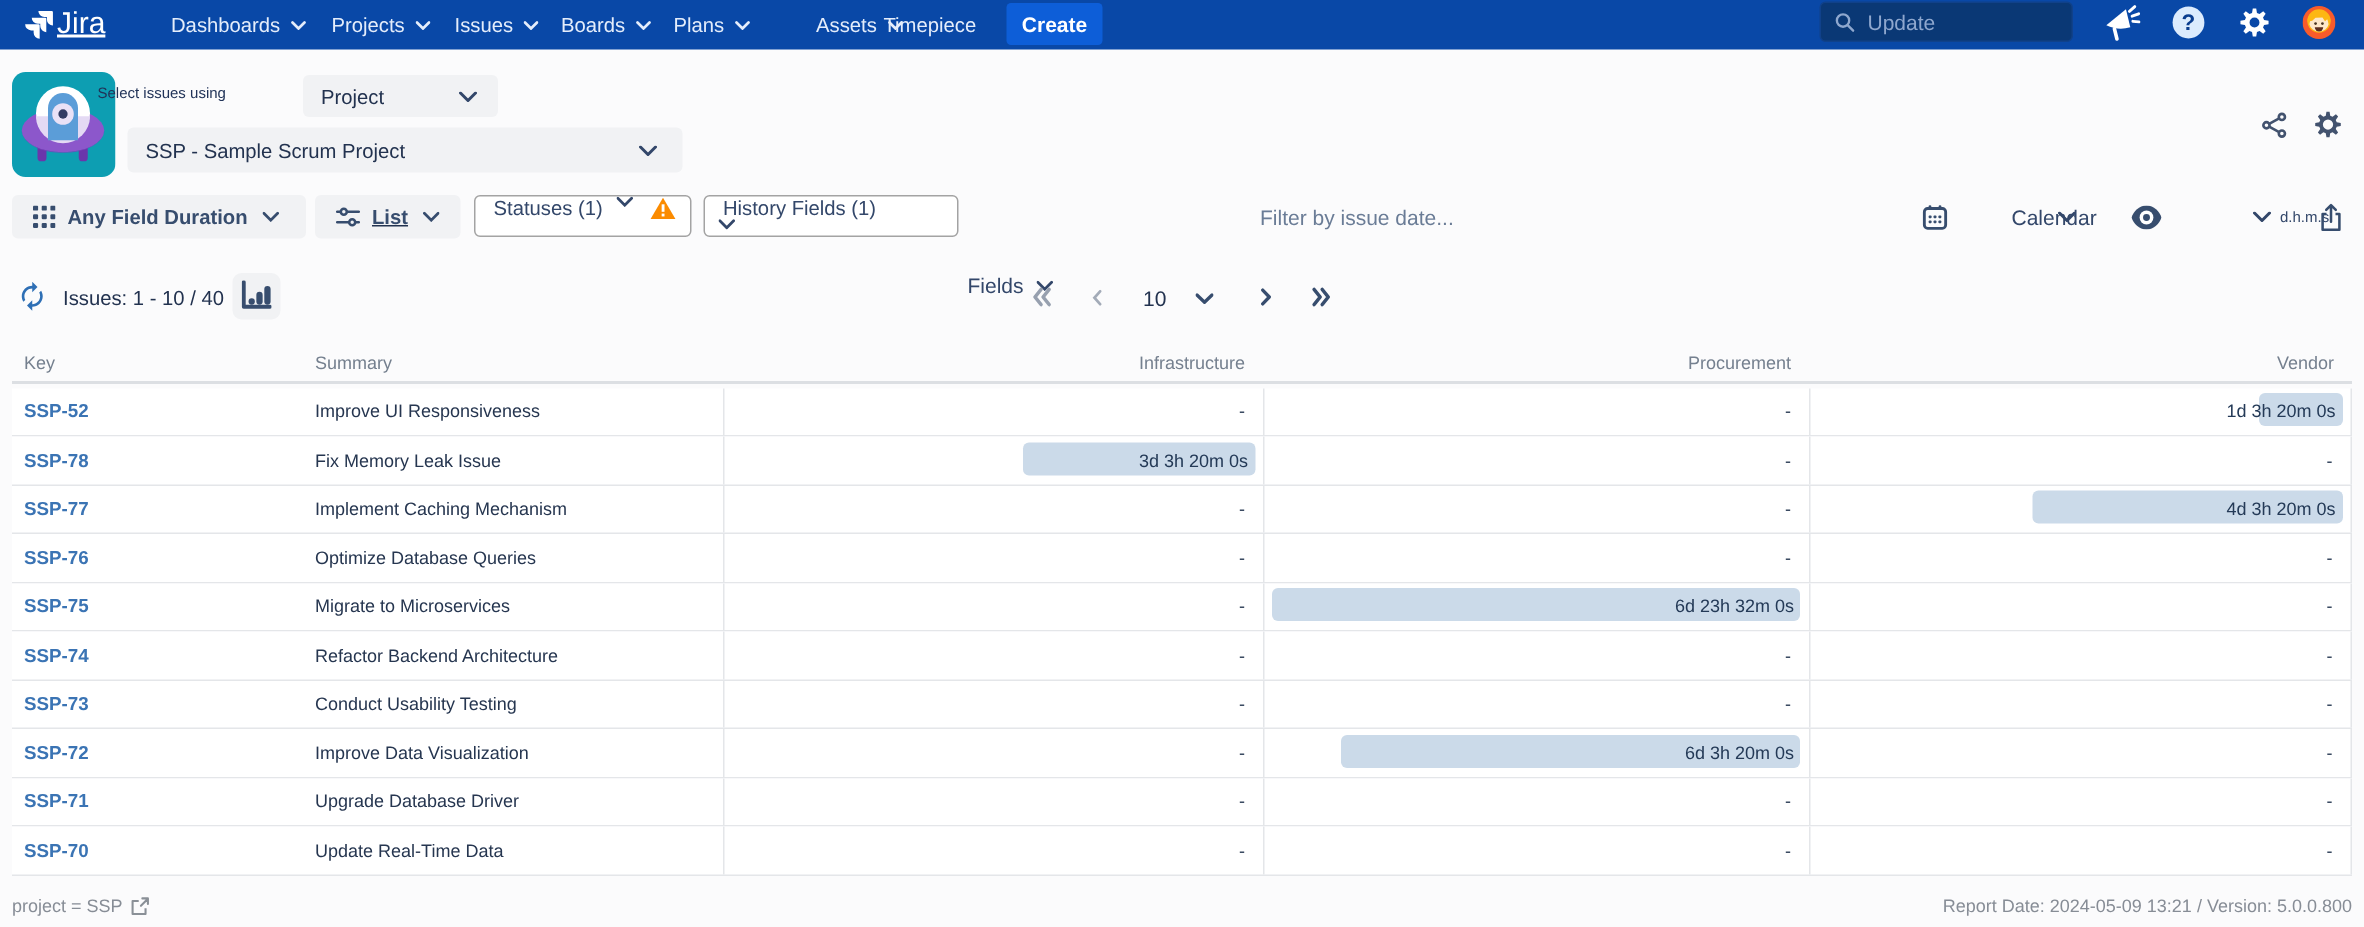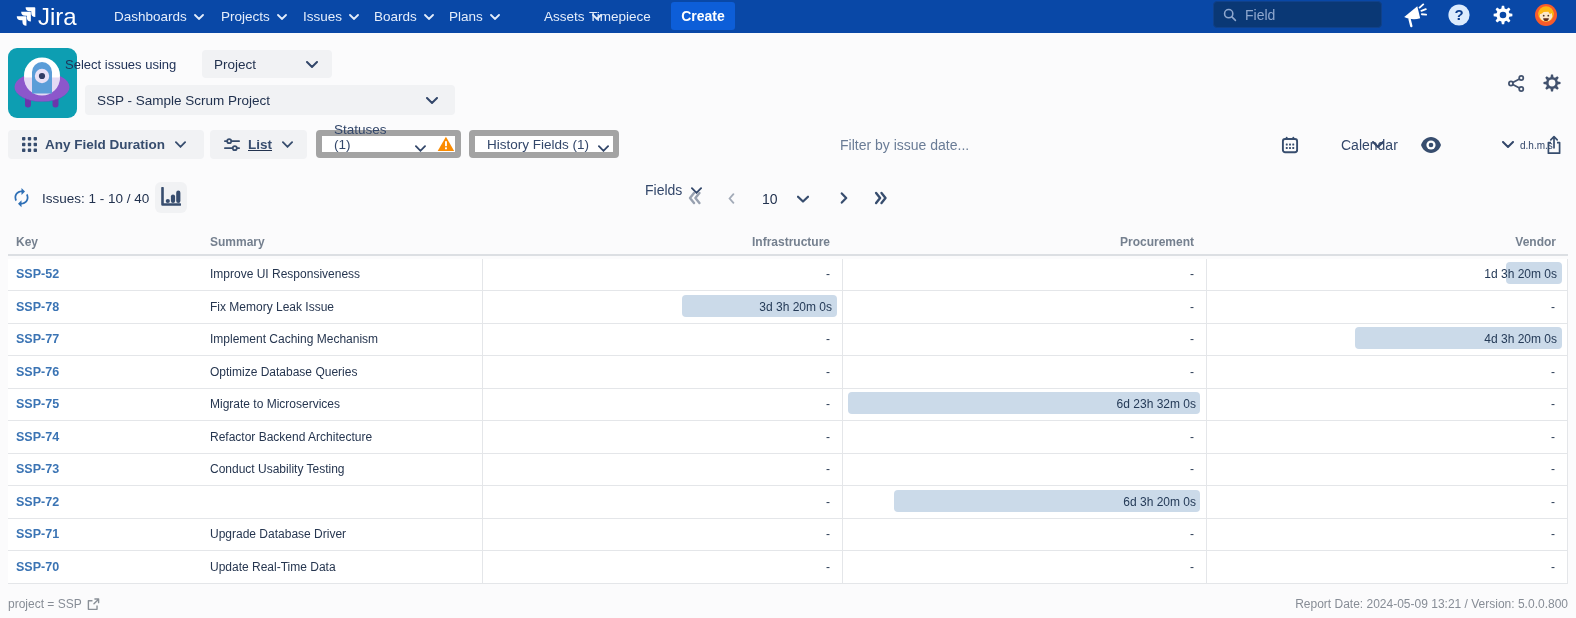--- a/index.html
+++ b/index.html
@@ -9,26 +9,26 @@
 
 
 #nav { position:absolute; left:0; top:0; width:1576px; height:33px; background:#0948a7; }
 .navitem { position:absolute; top:0; height:33px; display:flex; align-items:center; color:#e4edfb; font-size:13.5px; }
 .navitem .chev { margin-left:7px; }
 #createbtn { position:absolute; left:671px; top:2px; width:64px; height:28px; background:#0d5ed8; border-radius:3px; color:#fff; font-size:14px; font-weight:bold; display:flex; align-items:center; justify-content:center; }
 #searchbox { position:absolute; left:1213px; top:1px; width:169px; height:27px; background:#0a3875; border:1px solid #10418a; border-radius:4px; display:flex; align-items:center; color:#8ea7ce; font-size:14px; }
 
 
 #avatar { position:absolute; left:8px; top:48px; }
-#sel-label { position:absolute; left:65px; top:57px; font-size:13px; color:#213358; }
+#sel-label { position:absolute; left:65px; top:57px; font-size:10px; color:#213358; }
 .chip { position:absolute; background:#f1f2f4; border-radius:4px; display:flex; align-items:center; color:#22324f; font-size:13.5px; }
-.wbtn { position:absolute; background:#fff; border:6px solid #a3a3a3; border-radius:4px; display:flex; align-items:flex-end; color:#33476a; font-size:13.5px; }
-
-
-#thead { position:absolute; left:8px; top:228px; width:1560px; height:28px; border-bottom:2px solid #dcdfe3; color:#75808f; font-size:12px; font-weight:bold; }
+.wbtn { position:absolute; background:#fff; border:1px solid #a3a3a3; border-radius:4px; display:flex; align-items:flex-start; color:#33476a; font-size:13.5px; }
+
+
+#thead { position:absolute; left:8px; top:228px; width:1560px; height:28px; border-bottom:2px solid #dcdfe3; color:#75808f; font-size:12px; font-weight:normal; }
 .hcell { position:absolute; top:7px; }
 #tbody { position:absolute; left:8px; top:258.5px; width:1560px; }
 .row { position:relative; width:1560px; height:32.5px; border-bottom:1px solid #e4e6e9; background:#fff; }
 .key { position:absolute; left:8px; top:0; height:100%; display:flex; align-items:center; font-size:12.5px; font-weight:bold; color:#3b74b4; }
 .sum { position:absolute; left:202px; top:0; height:100%; display:flex; align-items:center; font-size:12px; color:#263650; }
 .c3 { position:absolute; left:474px; top:0; width:360px; height:100%; border-left:1px solid #e4e6e9; }
 .c4 { position:absolute; left:834px; top:0; width:364px; height:100%; border-left:1px solid #e4e6e9; }
 .c5 { position:absolute; left:1198px; top:0; width:362px; height:100%; border-left:1px solid #e4e6e9; border-right:1px solid #e4e6e9; }
 .dash { position:absolute; right:12px; top:0; height:100%; display:flex; align-items:center; font-size:12px; color:#2b3c55; }
 .bar { position:absolute; top:3.5px; height:22px; background:#cbdae9; border-radius:4px; }
@@ -40,21 +40,21 @@
 </style>
 </head>
 <body>
 
 <div id="nav">
   <svg class="abs" style="left:16px; top:5px;" width="20" height="22" viewBox="0 0 24 24" fill="#fff">
     <path d="M22.2 1.6H11.5a4.84 4.84 0 0 0 4.84 4.84h1.97v1.9a4.83 4.83 0 0 0 4.83 4.83V2.54a.94.94 0 0 0-.94-.94Z"></path>
     <path d="M16.9 6.93H6.2a4.84 4.84 0 0 0 4.84 4.84H13v1.9a4.83 4.83 0 0 0 4.83 4.83V7.87a.94.94 0 0 0-.94-.94Z"></path>
     <path d="M11.6 12.27H.9a4.84 4.84 0 0 0 4.84 4.84h1.97v1.9a4.83 4.83 0 0 0 4.83 4.83V13.2a.94.94 0 0 0-.94-.94Z"></path>
   </svg>
-  <div class="navitem" style="left:38px; font-size:24px; font-weight:500; color:#fff;">Jira</div>
+  <div class="navitem" style="left:38px; font-size:20px; font-weight:500; color:#fff;text-decoration:underline;">Jira</div>
   <div class="navitem" style="left:114px;">Dashboards <svg class="chev" width="10" height="6" viewBox="0 0 10 6">
         <path d="M1 1l4 4 4-4" stroke="#e4edfb" stroke-width="1.8" fill="none" stroke-linecap="round"></path>
       </svg></div>
   <div class="navitem" style="left:221px;">Projects <svg class="chev" width="10" height="6" viewBox="0 0 10 6">
         <path d="M1 1l4 4 4-4" stroke="#e4edfb" stroke-width="1.8" fill="none" stroke-linecap="round"></path>
       </svg></div>
   <div class="navitem" style="left:303px;">Issues <svg class="chev" width="10" height="6" viewBox="0 0 10 6">
         <path d="M1 1l4 4 4-4" stroke="#e4edfb" stroke-width="1.8" fill="none" stroke-linecap="round"></path>
       </svg></div>
   <div class="navitem" style="left:374px;">Boards <svg class="chev" width="10" height="6" viewBox="0 0 10 6">
@@ -66,21 +66,21 @@
   <div class="navitem" style="left:544px;">Assets <svg class="chev" width="10" height="6" viewBox="0 0 10 6">
         <path d="M1 1l4 4 4-4" stroke="#e4edfb" stroke-width="1.8" fill="none" stroke-linecap="round"></path>
       </svg></div>
   <div class="navitem" style="left:589px;">Timepiece</div>
   <div id="createbtn">Create</div>
   <div id="searchbox">
     <svg style="margin-left:9px;" width="14" height="14" viewBox="0 0 16 16">
         <circle cx="6.5" cy="6.5" r="4.7" stroke="#8ea7ce" stroke-width="1.8" fill="none"></circle>
         <path d="M10.2 10.2l4 4" stroke="#8ea7ce" stroke-width="1.8" stroke-linecap="round"></path>
       </svg>
-    <span style="margin-left:8px;">Field</span>
+    <span style="margin-left:8px;">Update</span>
   </div>
 
   <svg class="abs" style="left:1402px; top:3px;" width="25" height="26" viewBox="0 0 25 26">
     <path d="M2.2 13.9 L15.3 3.2 L18.2 15.2 C12.9 16.8 7.5 16.4 2.2 13.9 Z" fill="#fff"></path>
     <path d="M7.6 16.2l1.7 6.8" stroke="#fff" stroke-width="2.4" stroke-linecap="round"></path>
     <path d="M17.6 4.6l3.6-3.2M19.4 7.8l4.4-1.6M19.9 11.2l4.2 0.4" stroke="#fff" stroke-width="1.9" stroke-linecap="round"></path>
   </svg>
 
   <svg class="abs" style="left:1448px; top:4px;" width="22" height="22" viewBox="0 0 22 22">
     <circle cx="11" cy="11" r="10.6" fill="#dcebfd"></circle>
@@ -170,21 +170,21 @@
   <span style="margin-left:12px;">Statuses (1)</span>
   <svg style="margin-left:9px;" width="11" height="7" viewBox="0 0 12 7">
       <path d="M1 1l5 5 5-5" stroke="#33476a" stroke-width="2" fill="none" stroke-linecap="round"></path>
     </svg>
   <svg style="margin-left:11px;" width="18" height="16" viewBox="0 0 18 16">
       <path d="M9 0.8 17.3 15H0.7z" fill="#fb8b00"></path>
       <rect x="8.1" y="5.2" width="1.9" height="5" fill="#fff"></rect>
       <rect x="8.1" y="11.4" width="1.9" height="1.9" fill="#fff"></rect>
     </svg>
 </div>
-<div class="wbtn" style="left:469px; top:130px; width:150px; height:28px;">
+<div class="wbtn" style="left:469px; top:130px; width:170px; height:28px;flex-direction:column;">
   <span style="margin-left:12px;">History Fields (1)</span>
   <svg style="margin-left:9px;" width="11" height="7" viewBox="0 0 12 7">
       <path d="M1 1l5 5 5-5" stroke="#33476a" stroke-width="2" fill="none" stroke-linecap="round"></path>
     </svg>
 </div>
 <div class="abs" style="left:645px; top:131px; height:28px; display:flex; align-items:center; color:#33476a; font-size:14px;margin-top:45px;">
   Fields
   <svg style="margin-left:9px;" width="11" height="7" viewBox="0 0 12 7">
       <path d="M1 1l5 5 5-5" stroke="#33476a" stroke-width="2" fill="none" stroke-linecap="round"></path>
     </svg>
@@ -352,20 +352,21 @@
       </div>
       <div class="c4">
         <div class="dash">-</div>
       </div>
       <div class="c5">
         <div class="dash">-</div>
       </div>
     </div>
 <div class="row">
       <div class="key">SSP-72</div>
+      <div class="sum">Improve Data Visualization</div>
       <div class="c3">
         <div class="dash">-</div>
       </div>
       <div class="c4">
         <div class="bar" style="width:306px; right:6px"></div>
         <div class="bartext">6d 3h 20m 0s</div>
       </div>
       <div class="c5">
         <div class="dash">-</div>
       </div>

